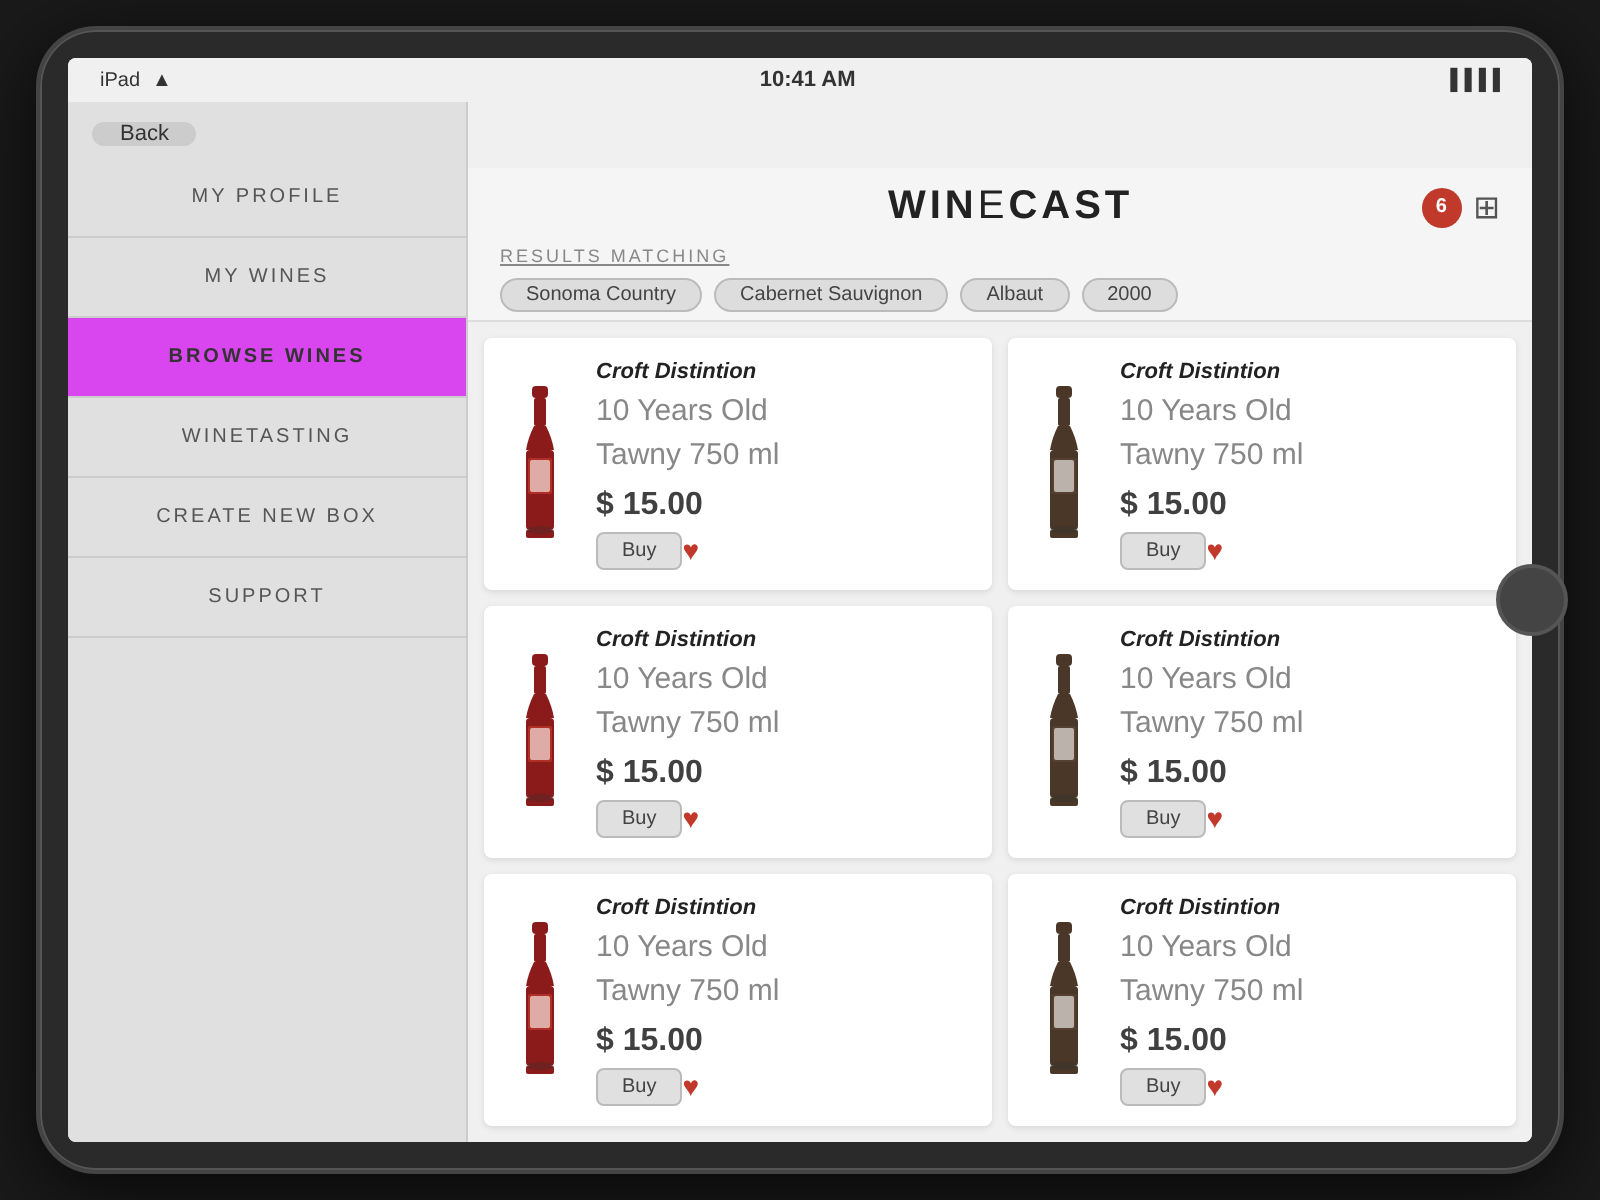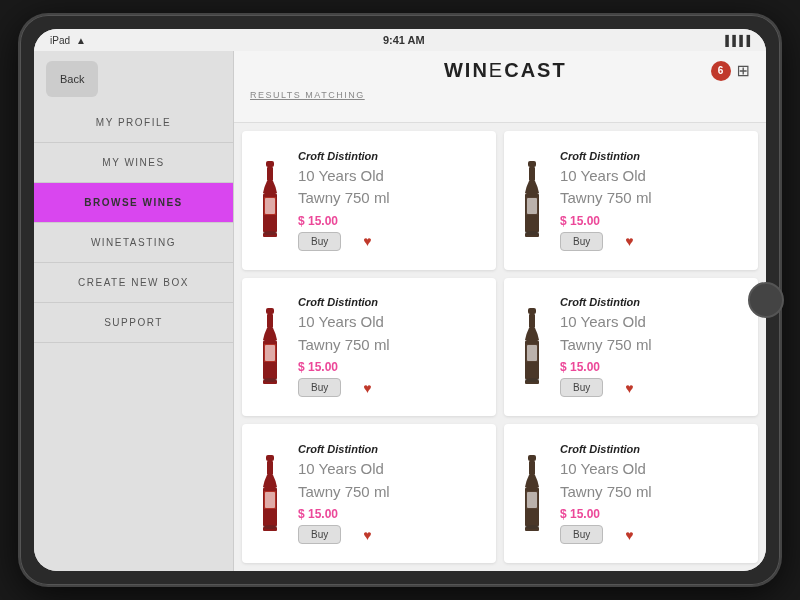--- a/index.html
+++ b/index.html
@@ -20,21 +20,21 @@
       border-radius: 28px;
       padding: 14px;
       box-shadow: 0 0 0 2px #444, 0 8px 40px rgba(0,0,0,0.8), inset 0 0 0 1px #555;
       position: relative;
     }
 
     .ipad-screen {
       width: 100%;
       height: 100%;
       background: #e8e8e8;
-      border-radius: 23px;
+      border-radius: 4px;
       overflow: hidden;
       display: flex;
       flex-direction: column;
     }
 
     
     .status-bar {
       background: #f0f0f0;
       display: flex;
       align-items: center;
@@ -63,21 +63,21 @@
       flex-direction: column;
       border-right: 1px solid #ccc;
       flex-shrink: 0;
     }
 
     .back-btn {
       margin: 10px 12px 6px;
       background: #ccc;
       border: none;
       border-radius: 6px;
-      padding: 12px 14px;
+      padding: 0 14px;
       font-size: 11px;
       color: #333;
       cursor: pointer;
       width: fit-content;
     }
 
     .nav-item {
       padding: 14px 10px;
       text-align: center;
       font-size: 10px;
@@ -100,22 +100,23 @@
       flex: 1;
       background: #f0f0f0;
       display: flex;
       flex-direction: column;
       overflow: hidden;
     }
 
     
     .content-header {
       background: #f5f5f5;
-      padding: 8px 16px 16px;
+      padding: 8px 16px 4px;
       border-bottom: 1px solid #ddd;
+      margin-top: 33px;
     }
 
     .app-title-bar {
       display: flex;
       align-items: center;
       justify-content: space-between;
       margin-bottom: 8px;
     }
 
     .app-title {
@@ -218,30 +219,30 @@
       font-style: italic;
     }
 
     .wine-detail {
       font-size: 15px;
       color: #888;
       line-height: 1.5;
     }
 
     .wine-price {
-      font-size: 12px;
+      font-size: 16px;
       font-weight: 700;
-      color: #ec4899;
+      color: #404040;
       margin: 4px 0;
     }
 
     .wine-actions {
       display: flex;
       align-items: center;
-      gap: 22px;
+      gap: 0;
     }
 
     .buy-btn {
       background: #e0e0e0;
       border: 1px solid #bbb;
       border-radius: 4px;
       padding: 3px 12px;
       font-size: 10px;
       color: #444;
       cursor: pointer;
@@ -272,21 +273,21 @@
 <body>
 
 <div class="ipad-frame">
   <div class="ipad-screen">
 
     <div class="status-bar">
       <div class="status-left">
         <span>iPad</span>
         <span>▲</span>
       </div>
-      <div class="status-center">9:41 AM</div>
+      <div class="status-center">10:41 AM</div>
       <div class="status-right">▐▐▐▐</div>
     </div>
 
     <div class="main-area">
 
       <div class="sidebar">
         <button class="back-btn">Back</button>
 
         <div class="nav-item">MY PROFILE</div>
         <div class="nav-item">MY WINES</div>
@@ -303,20 +304,26 @@
             <div style="width:50px"></div>
             <div class="app-title">
               WIN<span>E</span>CAST
             </div>
             <div class="cart-area">
               <div class="cart-badge">6</div>
               <span class="cart-icon">⊞</span>
             </div>
           </div>
           <div class="results-label">RESULTS MATCHING</div>
+          <div class="filter-tags">
+            <span class="filter-tag">Sonoma Country</span>
+            <span class="filter-tag">Cabernet Sauvignon</span>
+            <span class="filter-tag">Albaut</span>
+            <span class="filter-tag">2000</span>
+          </div>
         </div>
 
         <div class="wine-grid">
         <div class="wine-card">
     <div class="wine-bottle">
       <svg class="bottle-svg" viewBox="0 0 28 78" xmlns="http://www.w3.org/2000/svg">
 
         <rect x="10" y="0" width="8" height="6" rx="2" fill="#8B1A1A"></rect>
 
         <rect x="11" y="6" width="6" height="14" rx="1" fill="#8B1A1A"></rect>

